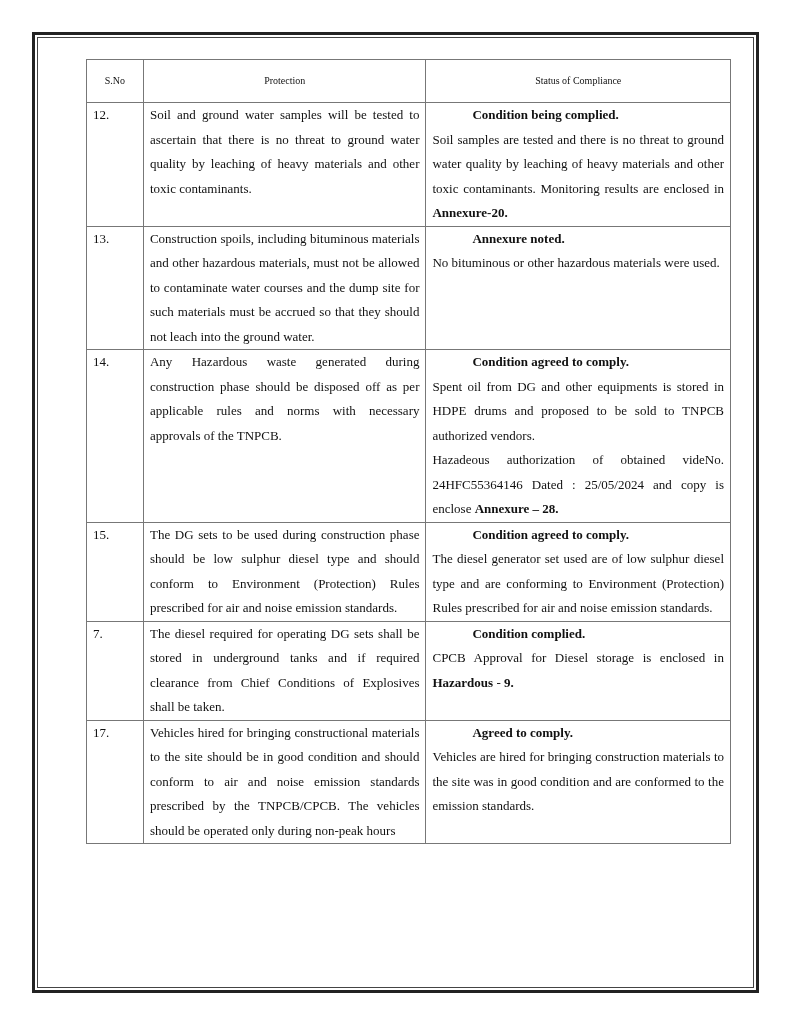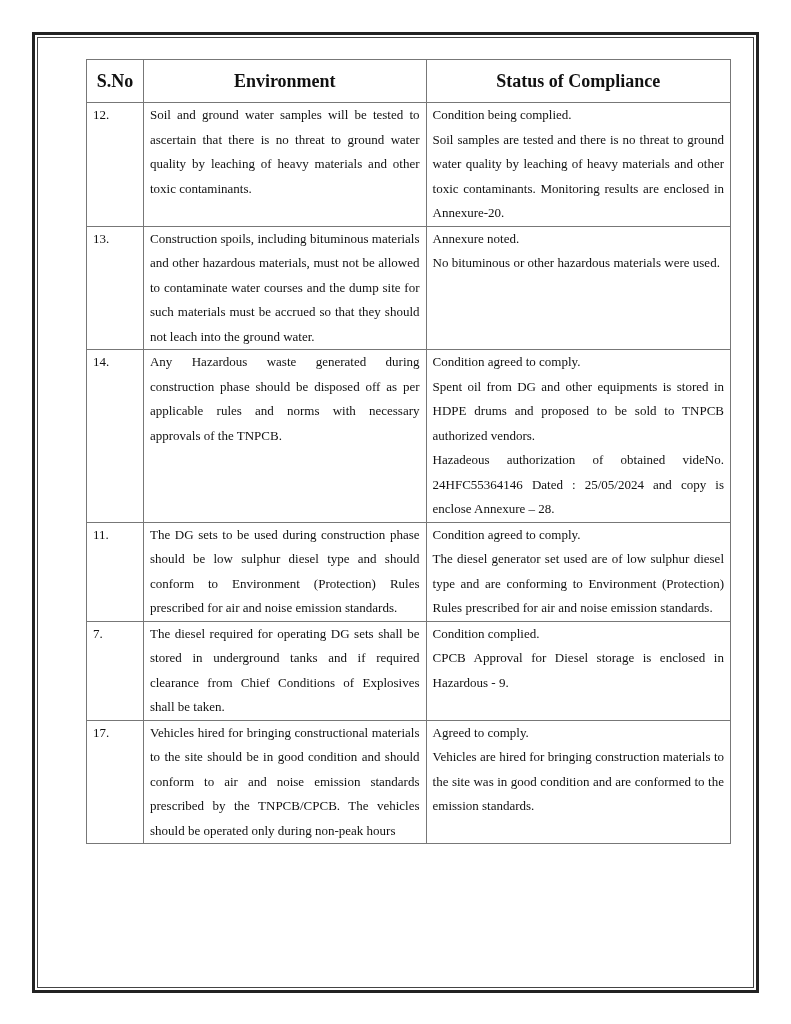--- a/index.html
+++ b/index.html
@@ -6,45 +6,45 @@
   body { width: 791px; height: 1024px; position: relative; overflow: hidden;
          font-family: "Liberation Serif", "DejaVu Serif", serif; color: #111; }
   .page-border-outer { position: absolute; left: 32px; top: 32px; width: 727px; height: 961px;
          border: 3px solid #222; box-sizing: border-box; }
   .page-border-inner { position: absolute; left: 37px; top: 37px; width: 717px; height: 951px;
          border: 1px solid #444; box-sizing: border-box; }
   table.compliance { position: absolute; left: 86px; top: 59px; width: 645px;
          border-collapse: collapse; font-size: 13px; line-height: 24.5px; }
   table.compliance th, table.compliance td { border: 1px solid #777; vertical-align: top;
          padding: 0 6px; }
-  table.compliance th { font-weight: bold; font-size: 18px; height: 42px; vertical-align: middle;
+  table.compliance th { font-weight: normal; font-size: 10px; height: 42px; vertical-align: middle;
          text-align: center; }
   col.c1 { width: 57px; } col.c2 { width: 283px; } col.c3 { width: 305px; }
   td.sno { padding-left: 6px; }
   td.cond, td.status { text-align: justify; }
-  .status-head { font-weight: normal; display: block; }
-  .bold { font-weight: normal; }
+  .status-head { font-weight: bold; display: block; margin-left: 40px; }
+  .bold { font-weight: bold; }
   .pad-bottom { padding-bottom: 24px; }
 </style>
 </head>
 <body>
 
 <div class="page-border-outer"></div>
 <div class="page-border-inner"></div>
 
 <table class="compliance">
   <colgroup>
       <col class="c1">
       <col class="c2">
       <col class="c3">
     </colgroup>
   <thead>
     <tr>
       <th>S.No</th>
-      <th>Environment</th>
+      <th>Protection</th>
       <th>Status of Compliance</th>
     </tr>
   </thead>
   <tbody>
 
     <tr>
       <td class="sno">12.</td>
       <td class="cond">Soil and ground water samples will be tested to ascertain that there is no threat to ground water quality by leaching of heavy materials and other toxic contaminants.</td>
       <td class="status">
         <span class="status-head">Condition being complied.</span>
@@ -65,21 +65,21 @@
       <td class="sno">14.</td>
       <td class="cond">Any Hazardous waste generated during construction phase should be disposed off as per applicable rules and norms with necessary approvals of the TNPCB.</td>
       <td class="status pad-bottom">
         <span class="status-head">Condition agreed to comply.</span>
         <span>Spent oil from DG and other equipments is stored in HDPE drums and proposed to be sold to TNPCB authorized vendors.</span><br>
         <span>Hazadeous authorization of obtained videNo. 24HFC55364146   Dated : 25/05/2024 and copy is enclose </span><span class="bold">Annexure – 28.</span>
       </td>
     </tr>
 
     <tr>
-      <td class="sno">11.</td>
+      <td class="sno">15.</td>
       <td class="cond">The DG sets to be used during construction phase should be low sulphur diesel type and should conform to Environment (Protection) Rules prescribed for air and noise emission standards.</td>
       <td class="status">
         <span class="status-head">Condition agreed to comply.</span>
         <span>The diesel generator set used are of low sulphur diesel type and are conforming to Environment (Protection) Rules prescribed for air and noise emission standards.</span>
       </td>
     </tr>
 
     <tr>
       <td class="sno">7.</td>
       <td class="cond">The diesel required for operating DG sets shall be stored in underground tanks and if required clearance from Chief Conditions of Explosives shall be taken.</td>

